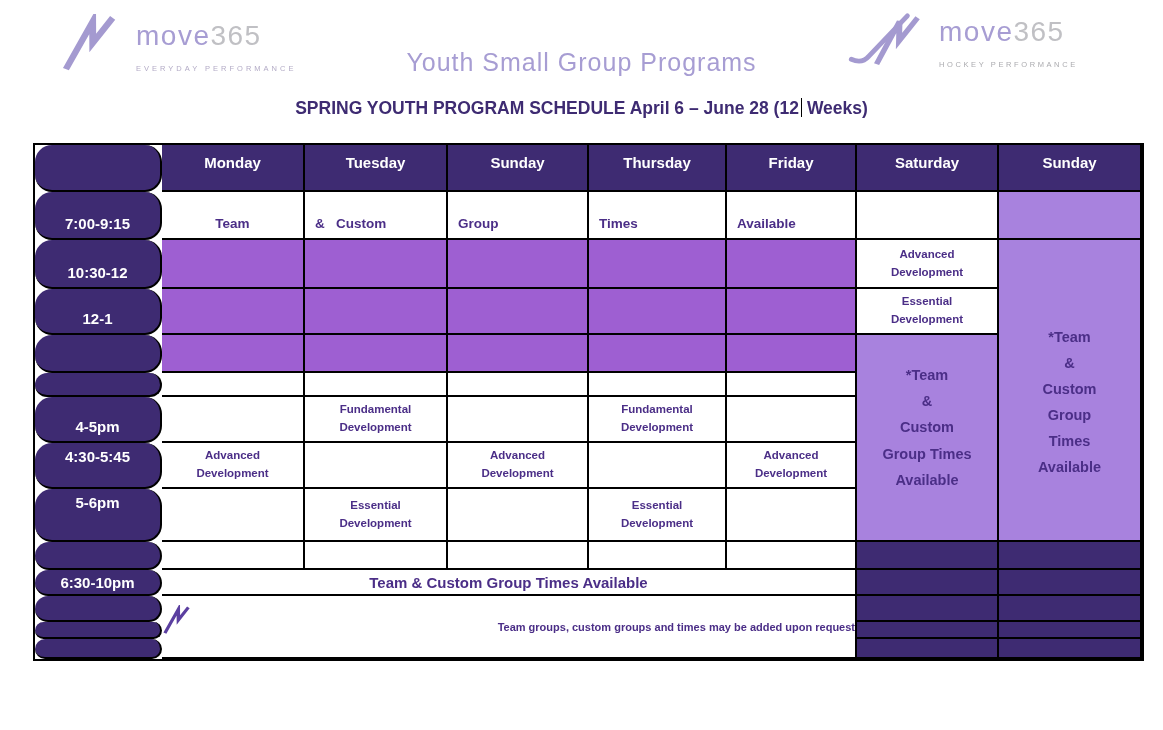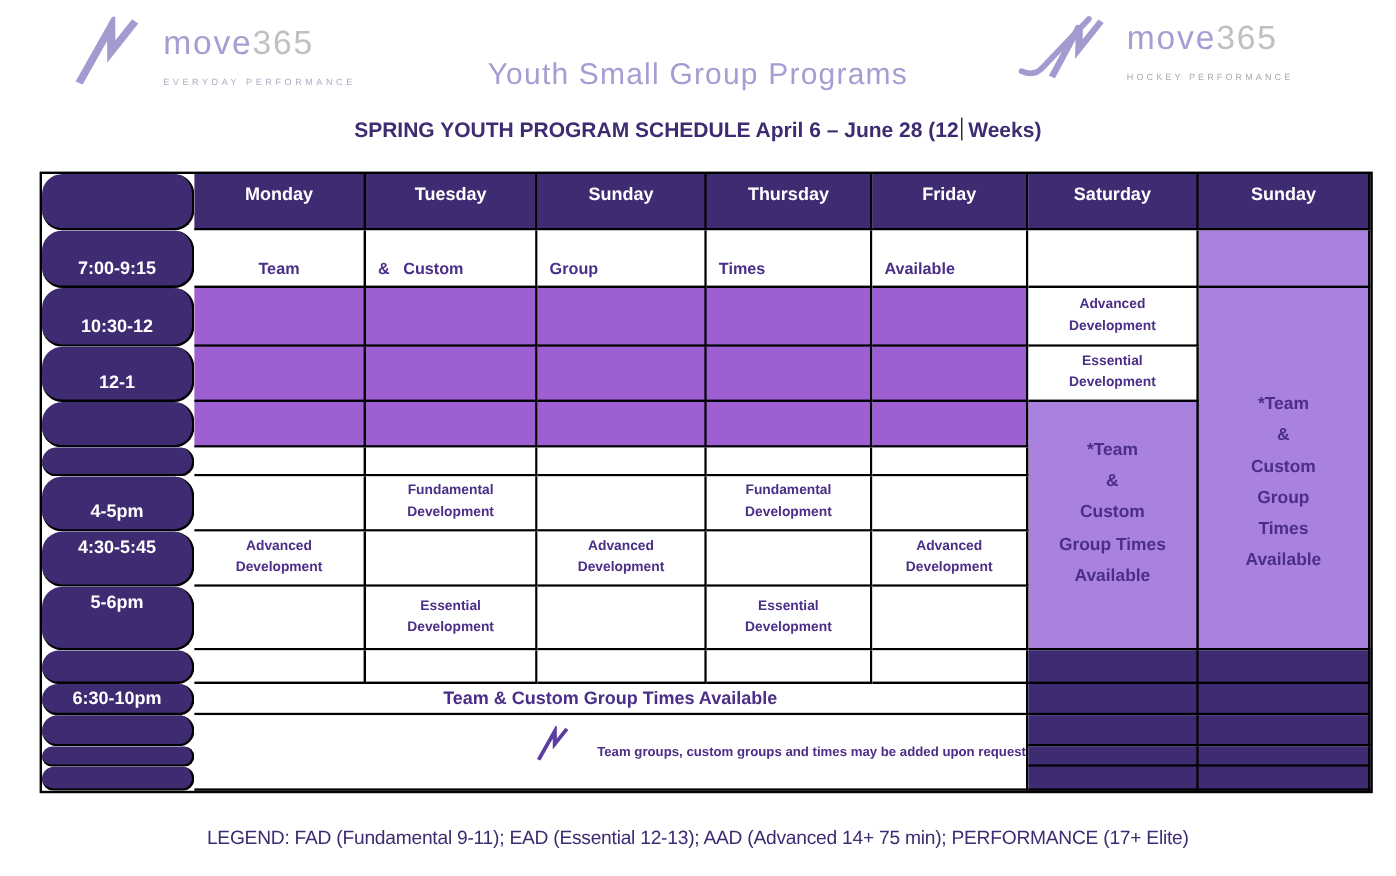--- a/index.html
+++ b/index.html
@@ -47,21 +47,21 @@
   .early{color:var(--ctext);font-weight:700;font-size:13.5px;align-items:flex-end;
          padding-bottom:7px;padding-left:10px;}
   .early.hc{justify-content:center;padding-left:0;}
   .dev{color:var(--ctext);font-weight:700;font-size:11.5px;line-height:1.55;text-align:center;
        white-space:pre-line;justify-content:center;align-items:center;}
   .block{color:var(--ctext);font-weight:700;font-size:14.5px;line-height:1.8;text-align:center;
        white-space:pre-line;justify-content:center;align-items:center;}
   .block-sat{padding-bottom:20px;}
   .block-sun{padding-top:24px;}
   .evening{color:var(--ctext);font-weight:700;font-size:15px;justify-content:center;align-items:center;}
-  .note{justify-content:flex-end;align-items:center;gap:18px;}
+  .note{justify-content:space-between;align-items:center;gap:18px;}
   .note-text{color:var(--ctext);font-weight:700;font-size:11px;}
   .note-icon{margin-top:-14px;}
 
   .legend{position:absolute;left:0;top:690px;width:100%;text-align:center;
     font-size:16px;letter-spacing:-0.2px;color:var(--dark);}
 </style>
 </head>
 <body>
 
 <div class="page">
@@ -218,14 +218,13 @@
       <span class="note-text">Team groups, custom groups and times may be added upon request</span>
     </div>
     <div class="c dk" style="grid-area:12/7/13/8"></div>
     <div class="c dk" style="grid-area:12/8/13/9"></div>
     <div class="c dk" style="grid-area:13/7/14/8"></div>
     <div class="c dk" style="grid-area:13/8/14/9"></div>
     <div class="c dk" style="grid-area:14/7/15/8"></div>
     <div class="c dk" style="grid-area:14/8/15/9"></div>
   </div>
 
-  <div class="legend">LEGEND: FAD (Fundamental 9-11); EAD (Essential 12-13); AAD (Advanced 14+ 75 min); PERFORMANCE (17+ Elite)</div>
 </div>
 
 </body></html>

